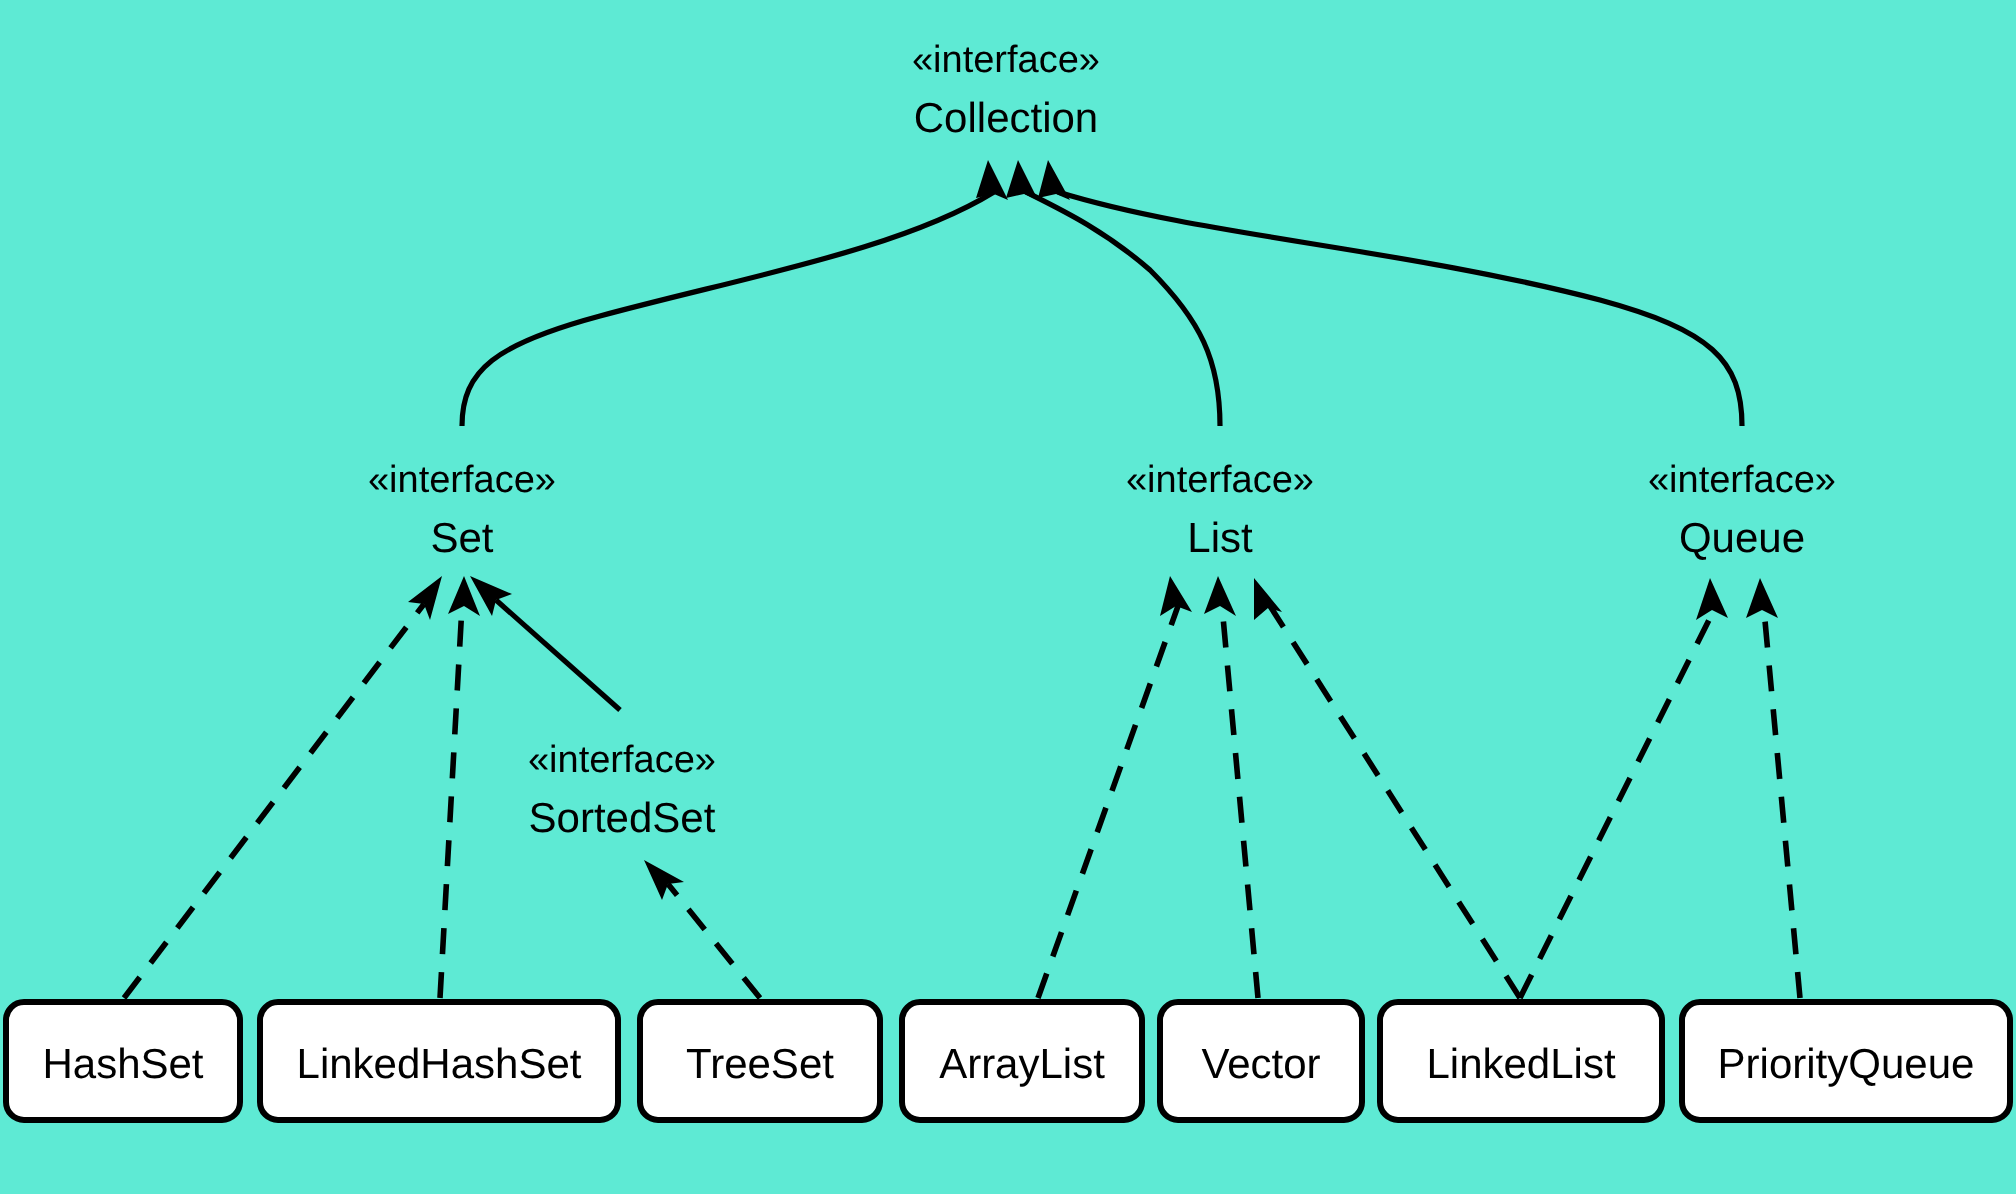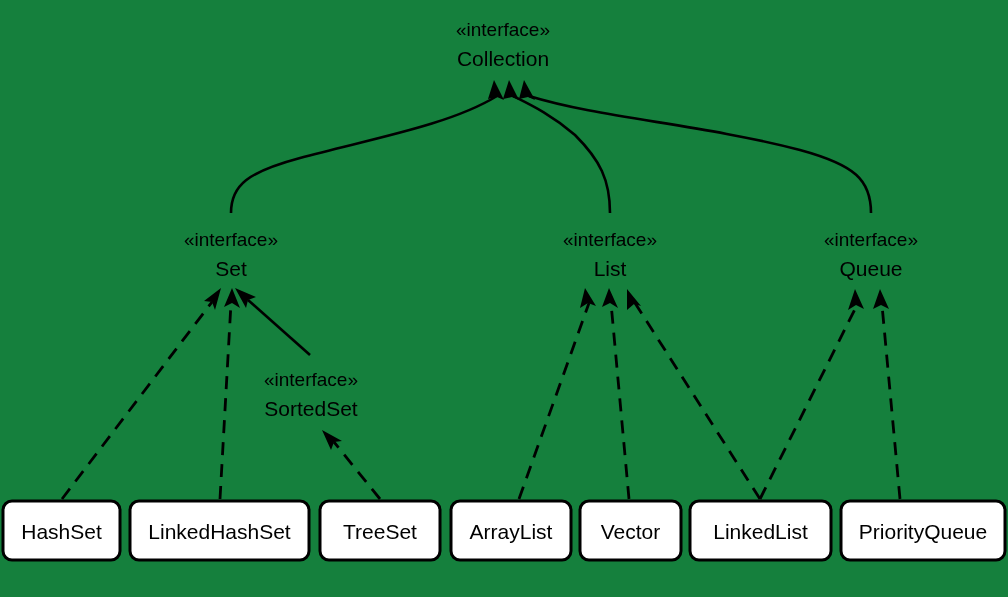--- a/index.html
+++ b/index.html
@@ -10,21 +10,21 @@
   body {
     width: 1008px;
     height: 597px;
     overflow: hidden;
     font-family: "Liberation Sans", sans-serif;
   }
   #diagram-root {
     position: relative;
     width: 1008px;
     height: 597px;
-    background: #15803d;
+    background: #5eead4;
   }
   svg.canvas {
     position: absolute;
     top: 0;
     left: 0;
     width: 1008px;
     height: 597px;
     display: block;
   }
   .node-label {

